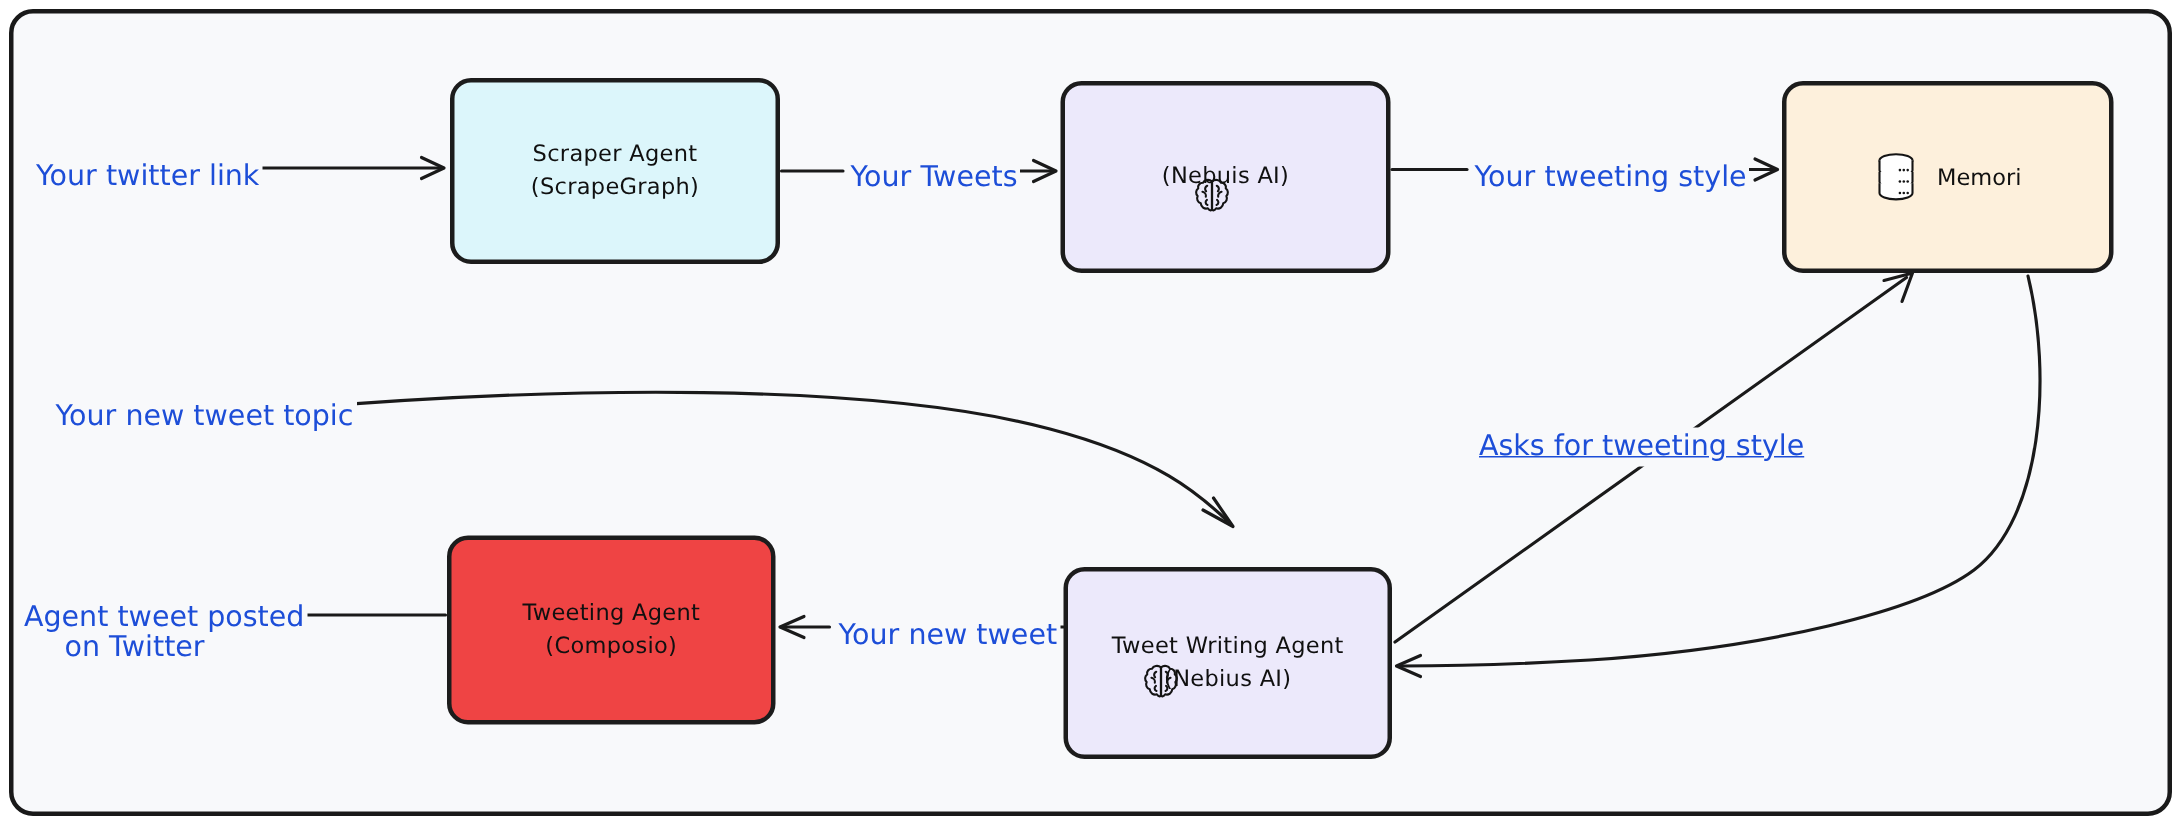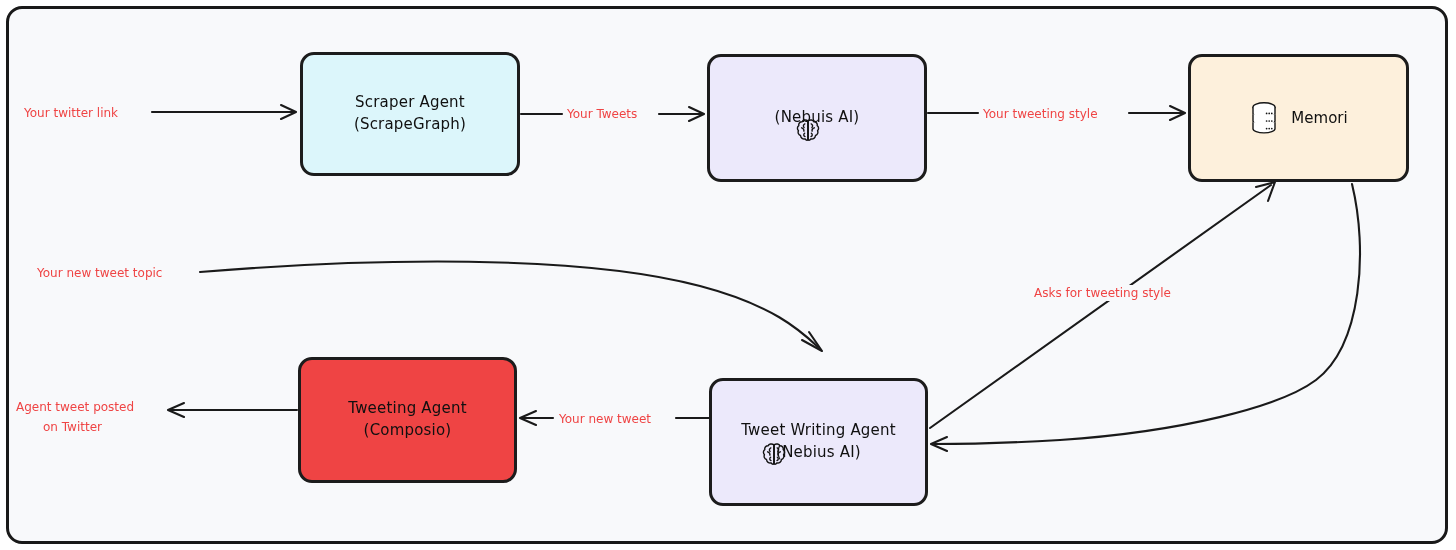--- a/index.html
+++ b/index.html
@@ -92,23 +92,23 @@
     flex:0 0 auto;
   }
   .memori-label{
     font-size:15px;
     color:#101010;
     white-space:nowrap;
   }
   
   .elabel{
     position:absolute;
-    color:#ef4444;
+    color:#1d4ed8;
     font-family:"DejaVu Sans", sans-serif;
-    font-size:12px;
+    font-size:19px;
     line-height:1.35;
     white-space:nowrap;
     background:#f8f9fb;
     padding:0 2px;
     text-align:center;
   }
 </style>
 </head>
 <body>
 
@@ -229,18 +229,18 @@
         <span class="node-text-row">Tweet Writing Agent</span>
         <span class="l2">(Nebius AI)</span>
       </div>
     </div>
   </div>
 
   <div class="elabel" id="lbl-0" style="left: 22px; top: 105px;">Your twitter link</div>
   <div class="elabel" id="lbl-1" style="left: 565px; top: 106px;">Your Tweets</div>
   <div class="elabel" id="lbl-2" style="left: 981px; top: 106px;">Your tweeting style</div>
   <div class="elabel" id="lbl-3" style="left: 35px; top: 265px;">Your new tweet topic</div>
-  <div class="elabel" id="lbl-4" style="left: 1032px; top: 285px;">Asks for tweeting style</div>
+  <div class="elabel" id="lbl-4" style="left: 984px; top: 285px; text-decoration: underline;">Asks for tweeting style</div>
   <div class="elabel" id="lbl-6" style="left: 557px; top: 411px;">Your new tweet</div>
   <div class="elabel" id="lbl-7" style="left: 14px; top: 399px;">Agent tweet posted</div>
   <div class="elabel" id="lbl-8" style="left: 41px; top: 419px;">on Twitter</div>
 
 </div>
 
 </body></html>

